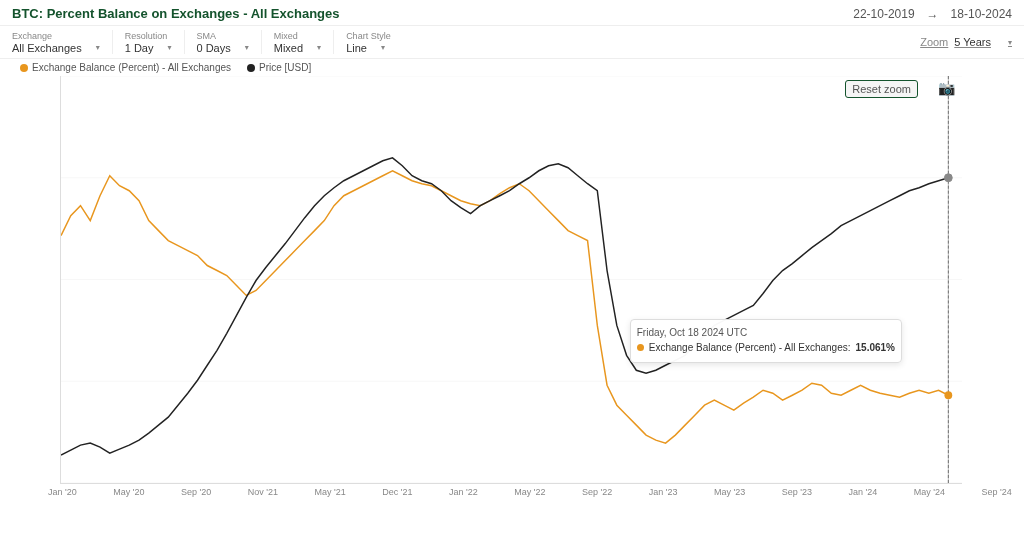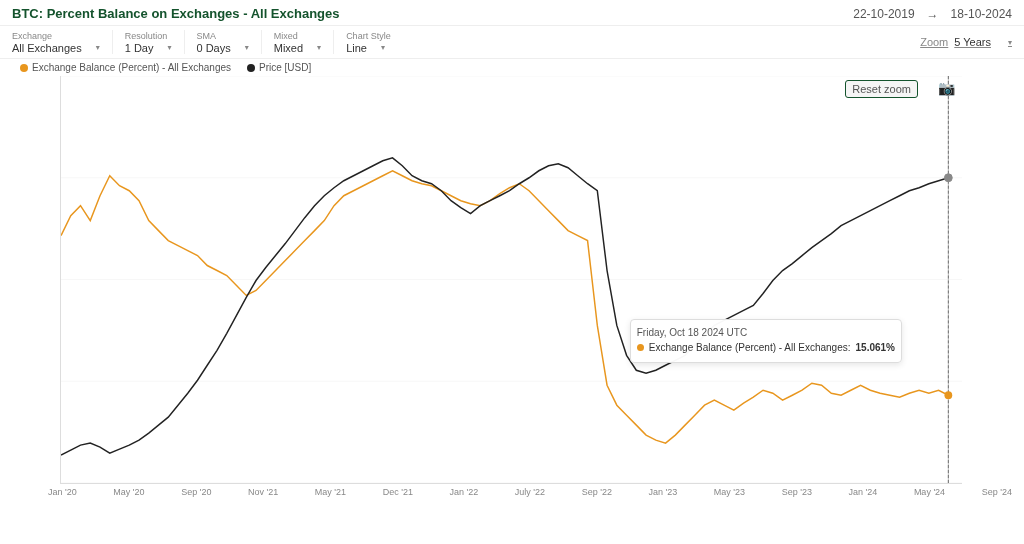--- a/index.html
+++ b/index.html
@@ -493,21 +493,21 @@
 </div>
 
 <div class="x-axis">
   <span>Jan '20</span>
   <span>May '20</span>
   <span>Sep '20</span>
   <span>Nov '21</span>
   <span>May '21</span>
   <span>Dec '21</span>
   <span>Jan '22</span>
-  <span>July '22</span>
+  <span>May '22</span>
   <span>Sep '22</span>
   <span>Jan '23</span>
   <span>May '23</span>
   <span>Sep '23</span>
   <span>Jan '24</span>
   <span>May '24</span>
   <span>Sep '24</span>
 </div>
 
 </body></html>

